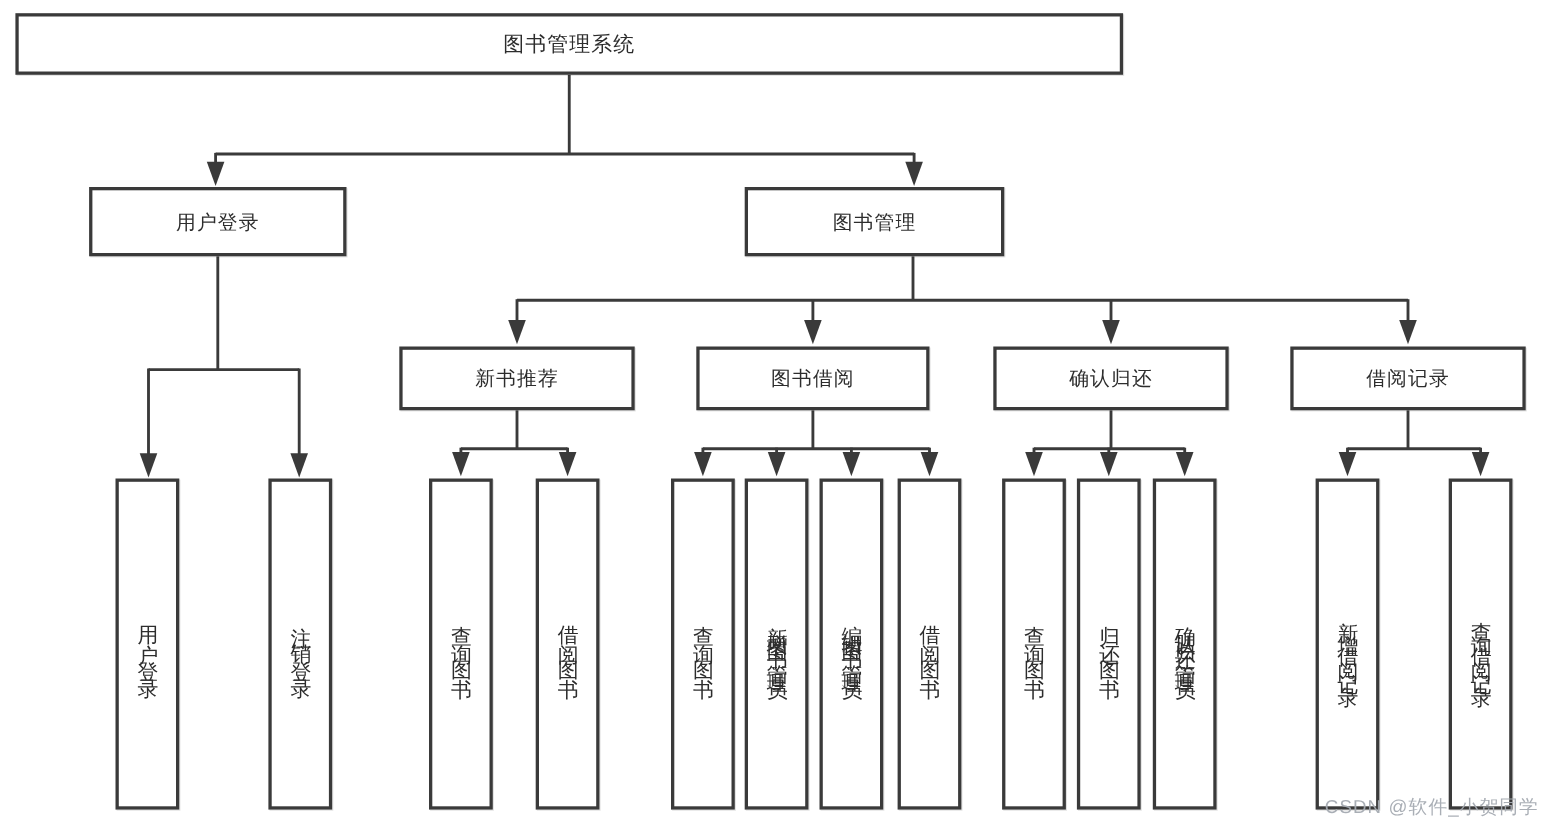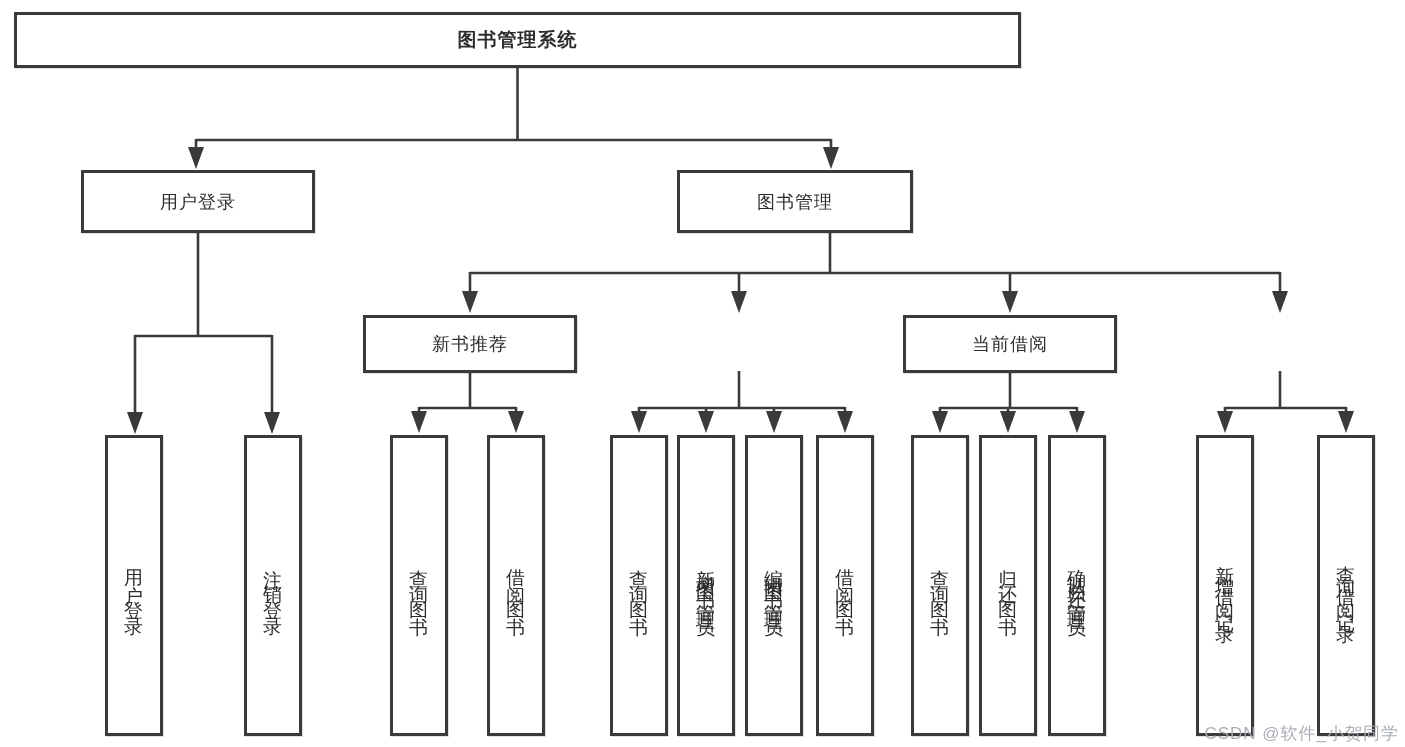--- a/index.html
+++ b/index.html
@@ -19,21 +19,21 @@
     border: 3px solid #3a3a3a;
     box-shadow: 1px 1px 0 rgba(0,0,0,0.12);
     display: flex;
     align-items: center;
     justify-content: center;
     color: #2d2d2d;
     font-size: 18px;
     letter-spacing: 1px;
     white-space: nowrap;
   }
-  .node.root { font-size: 19px; font-weight: bold; }
+  .node.root { font-size: 19px; }
   .leaf {
     position: absolute;
     box-sizing: border-box;
     top: 435px;
     width: 58px;
     height: 301px;
     background: #ffffff;
     border: 3px solid #3a3a3a;
     box-shadow: 1px 1px 0 rgba(0,0,0,0.12);
     display: flex;
@@ -137,21 +137,23 @@
       <polygon points="1338,411 1354,411 1346,433"></polygon>
     </g>
   </svg>
 
   <div class="node root" style="left:14px; top:12px; width:1007px; height:56px;">图书管理系统</div>
 
   <div class="node" style="left:81px; top:170px; width:234px; height:63px;">用户登录</div>
   <div class="node" style="left:677px; top:170px; width:236px; height:63px;">图书管理</div>
 
   <div class="node" style="left:363px; top:315px; width:214px; height:58px;">新书推荐</div>
-  <div class="node" style="left:903px; top:315px; width:214px; height:58px;">当前借阅</div>
+  <div class="node" style="left:633px; top:315px; width:212px; height:58px;">图书借阅</div>
+  <div class="node" style="left:903px; top:315px; width:214px; height:58px;">确认归还</div>
+  <div class="node" style="left:1173px; top:315px; width:214px; height:58px;">借阅记录</div>
 
   <div class="leaf sp4" style="left:105px;">
     <span>用户登录</span>
   </div>
   <div class="leaf sp4" style="left:244px;">
     <span>注销登录</span>
   </div>
 
   <div class="leaf sp4" style="left:390px;">
     <span>查询图书</span>

